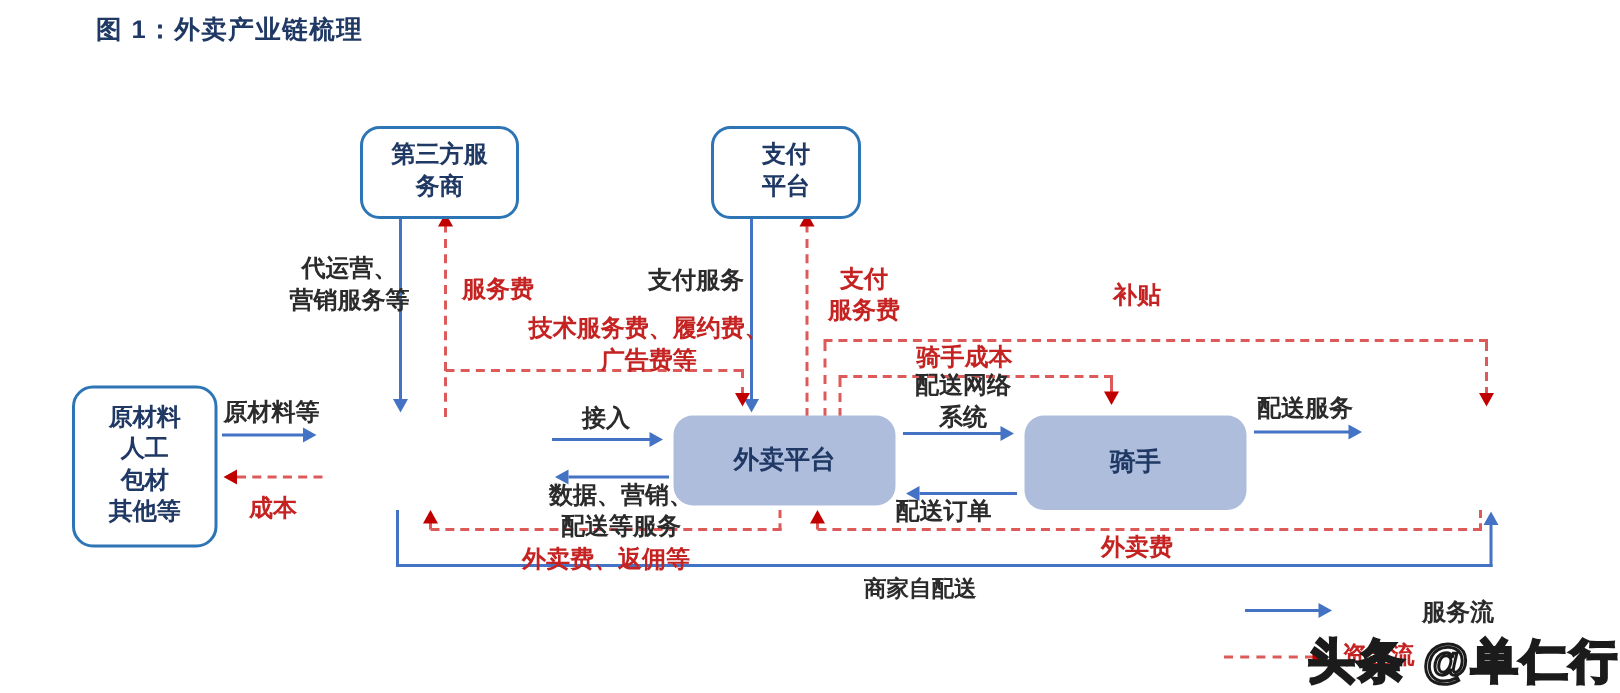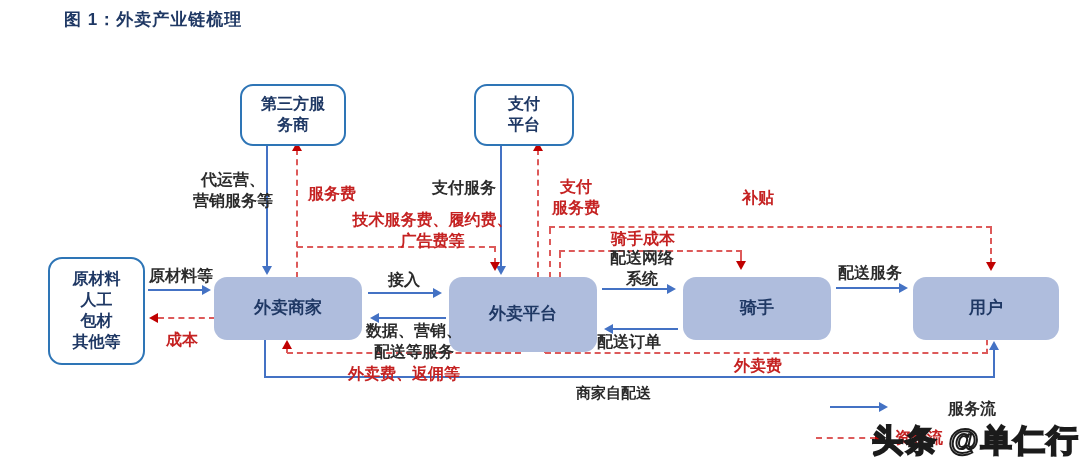--- a/index.html
+++ b/index.html
@@ -108,24 +108,22 @@
   <div class="ah ah-u r" style="left:540px;top:340px;"></div>
 
   <div class="node outline" style="left:240px;top:84px;width:102px;height:58px;">第三方服
 务商</div>
   <div class="node outline" style="left:474px;top:84px;width:96px;height:58px;">支付
 平台</div>
   <div class="node outline" style="left:48px;top:257px;width:93px;height:104px;border-radius:14px;">原材料
 人工
 包材
 其他等</div>
-  <div class="node" style="left:214px;top:277px;width:148px;height:63px;">外卖商家</div>
-  <div class="node" style="left:449px;top:277px;width:148px;height:75px;">外卖平台</div>
+  <div class="node" style="left:449px;top:277px;width:148px;height:60px;">外卖平台</div>
   <div class="node" style="left:683px;top:277px;width:148px;height:63px;">骑手</div>
-  <div class="node" style="left:913px;top:277px;width:146px;height:63px;">用户</div>
 
   <div class="lbl" style="left:172px;top:170px;width:122px;">代运营、
 营销服务等</div>
   <div class="lbl red" style="left:308px;top:184px;">服务费</div>
   <div class="lbl red" style="left:315px;top:210px;width:235px;">技术服务费、履约费、
 广告费等</div>
   <div class="lbl" style="left:432px;top:178px;">支付服务</div>
   <div class="lbl red" style="left:544px;top:177px;width:64px;">支付
 服务费</div>
   <div class="lbl red" style="left:742px;top:188px;">补贴</div>

